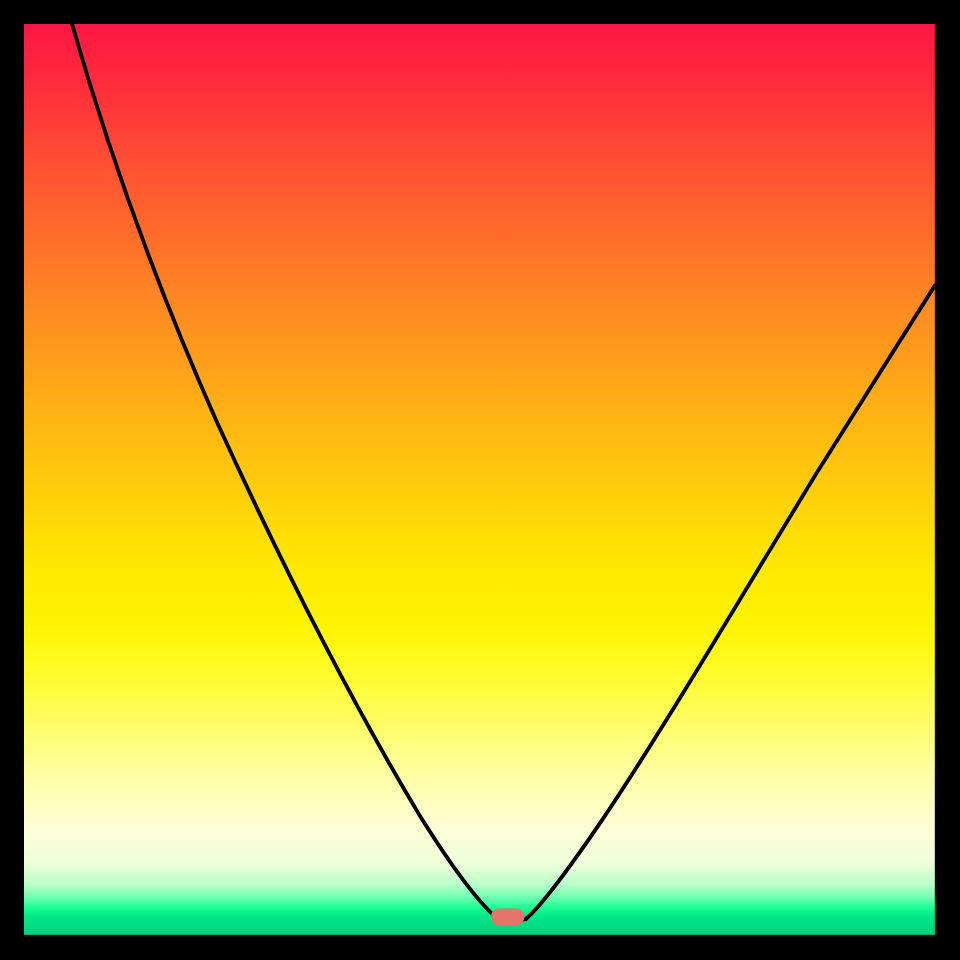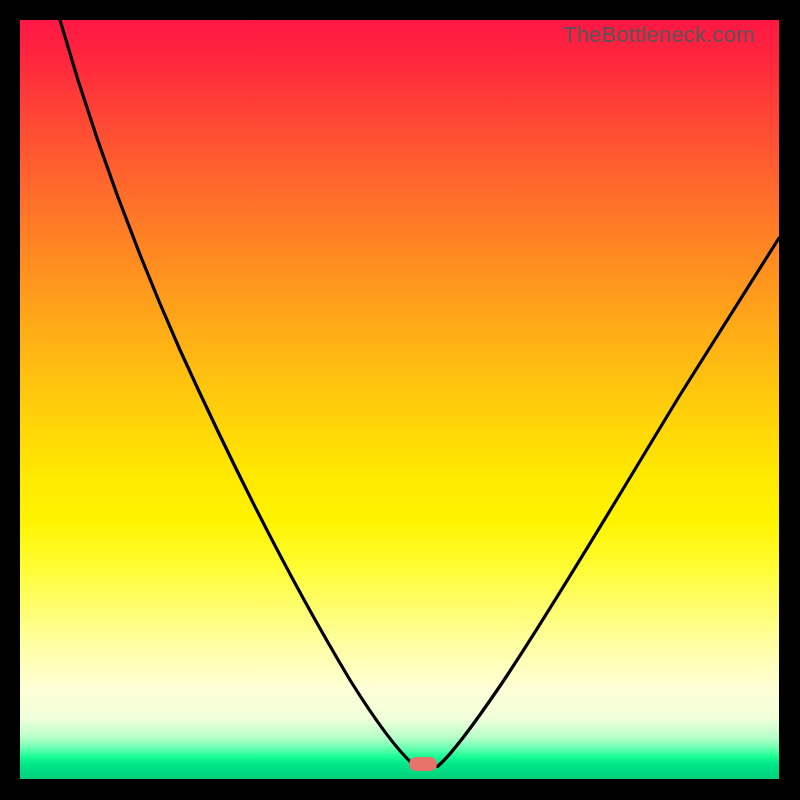--- a/index.html
+++ b/index.html
@@ -50,21 +50,20 @@
       position: absolute;
       border-radius: 999px;
       background: #e7736b;
     }
   </style>
 </head>
 <body>
 
 <div class="container">
   <div class="plot-area">
-    <div class="watermark">TheBottleneck.com</div>
     <svg class="curve-svg" viewBox="0 0 759 759">
 
       <path d="M 40 0
                C 60 70, 98 190, 160 330
                C 210 440, 270 560, 330 660
                C 360 708, 382 735, 395 746" fill="none" stroke="#000" stroke-width="3.2" stroke-linecap="round"></path>
 
       <path d="M 395 746 Q 405 748, 418 746" fill="none" stroke="#000" stroke-width="3.2" stroke-linecap="round"></path>
 
       <path d="M 418 746

